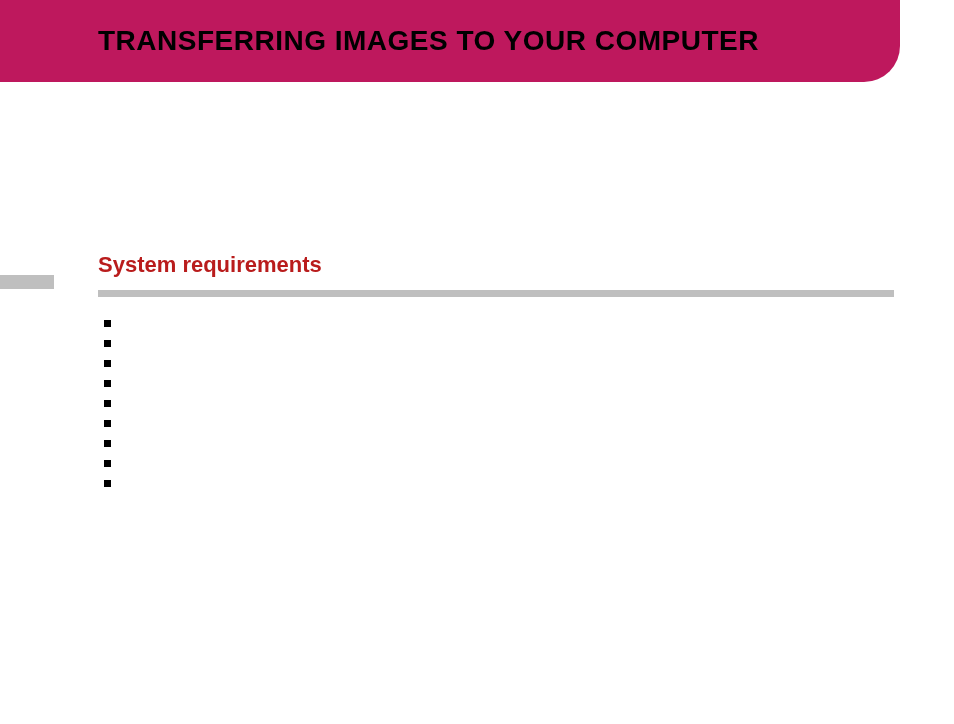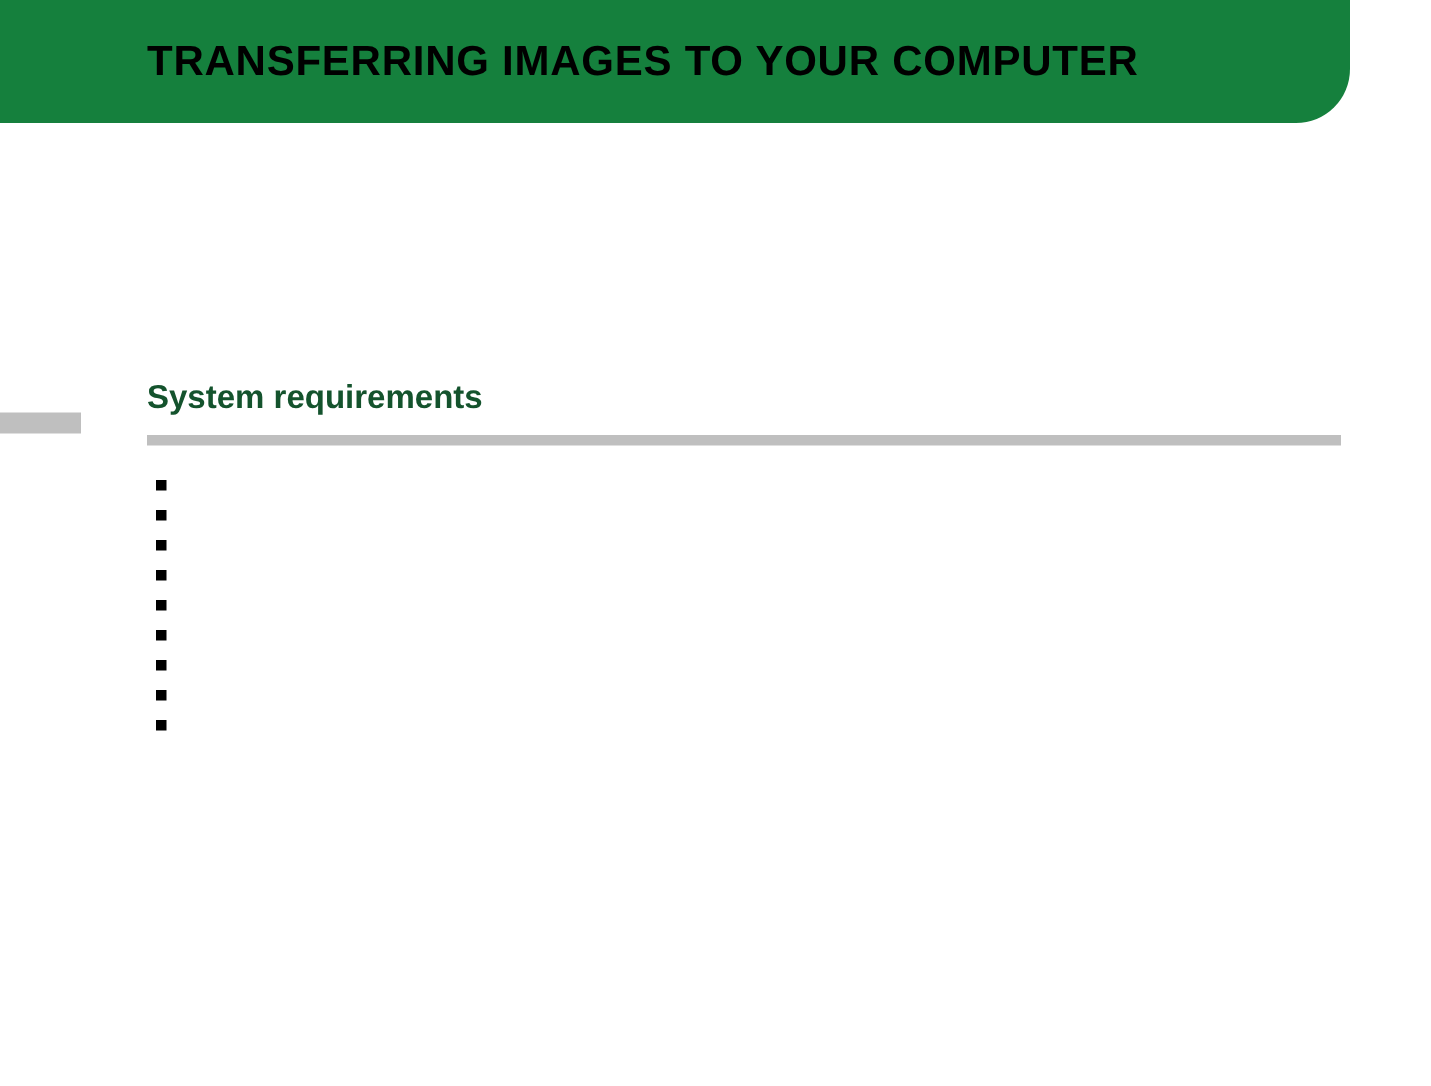--- a/index.html
+++ b/index.html
@@ -9,21 +9,21 @@
     }
     body {
       width: 954px;
       height: 724px;
       background: #ffffff;
       font-family: "Helvetica Neue", Helvetica, Arial, sans-serif;
       position: relative;
       overflow: hidden;
     }
     .header-banner {
-      background: #15803d;
+      background: #be185d;
       width: 900px;
       height: 82px;
       border-bottom-right-radius: 36px;
       display: flex;
       align-items: center;
     }
     .page-title {
       font-size: 28px;
       font-weight: 800;
       letter-spacing: 0.5px;
@@ -39,21 +39,21 @@
       left: 0;
       top: 23px;
       width: 54px;
       height: 14px;
       background: #bfbfbf;
     }
     .section-heading {
       font-size: 22px;
       font-weight: 700;
       margin-left: 98px;
-      color: #14532d;
+      color: #b91c1c;
     }
     .divider {
       height: 7px;
       background: #bfbfbf;
       margin-left: 98px;
       margin-right: 60px;
       margin-top: 12px;
     }
     .bullet-list {
       margin-left: 104px;

